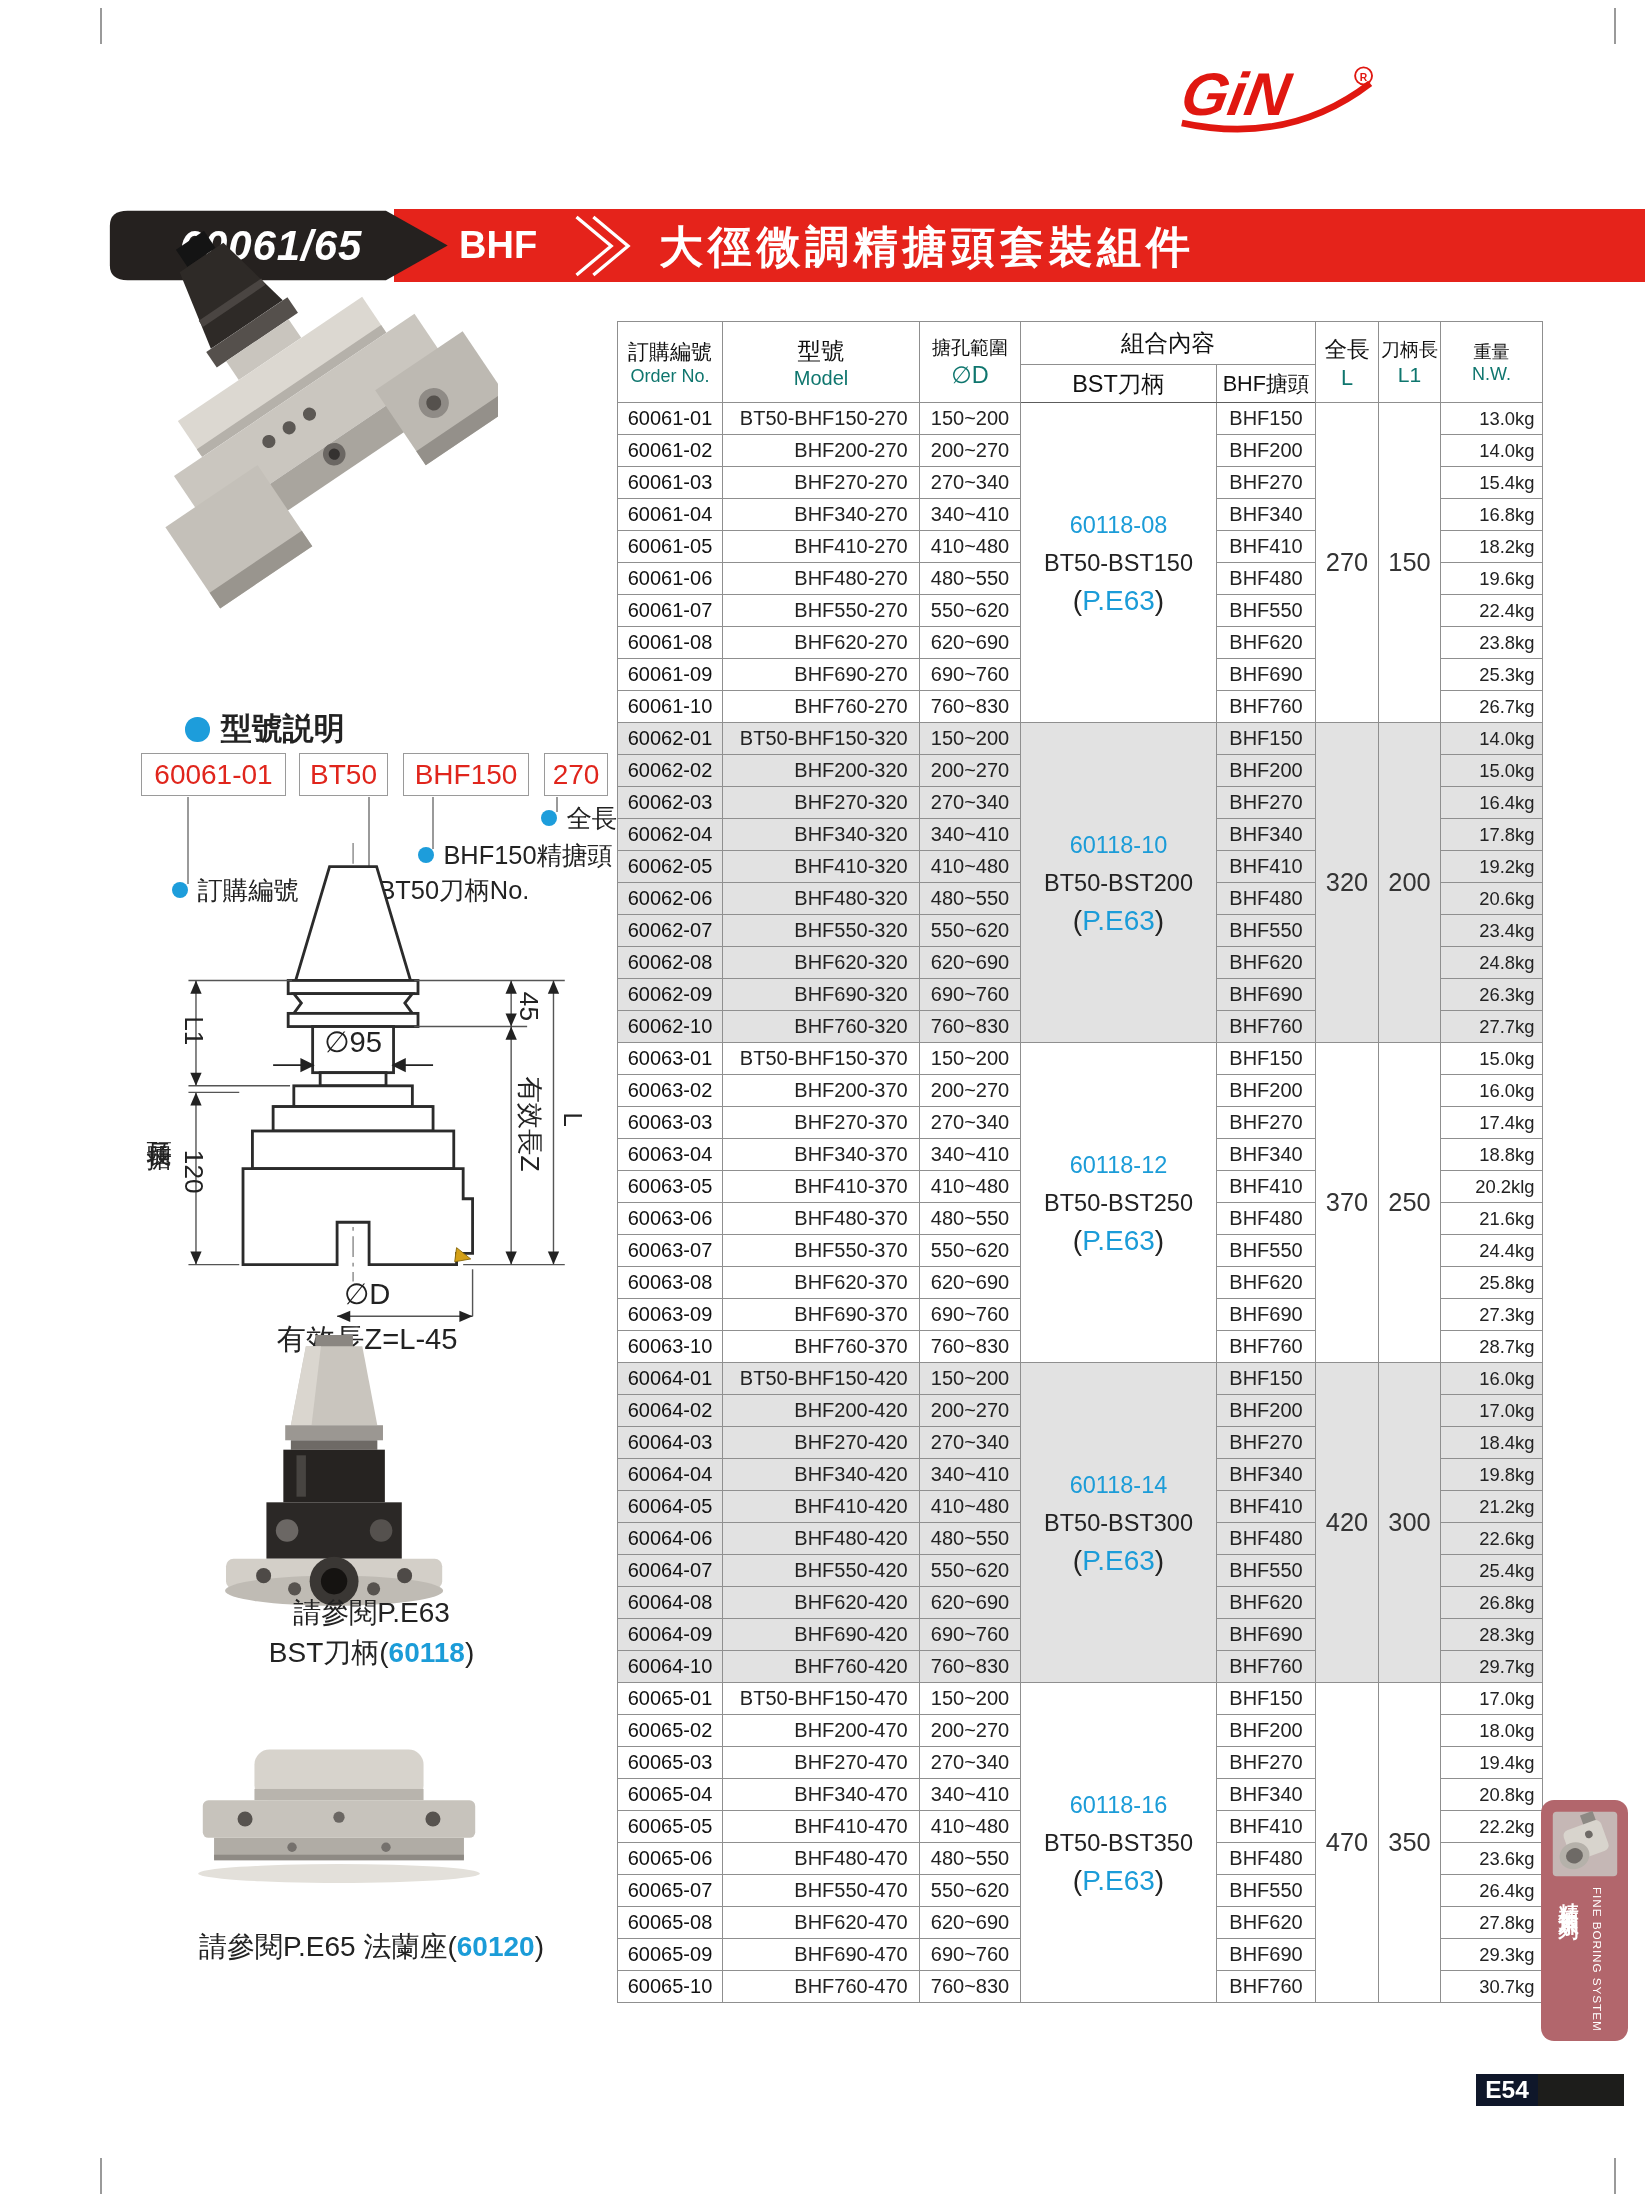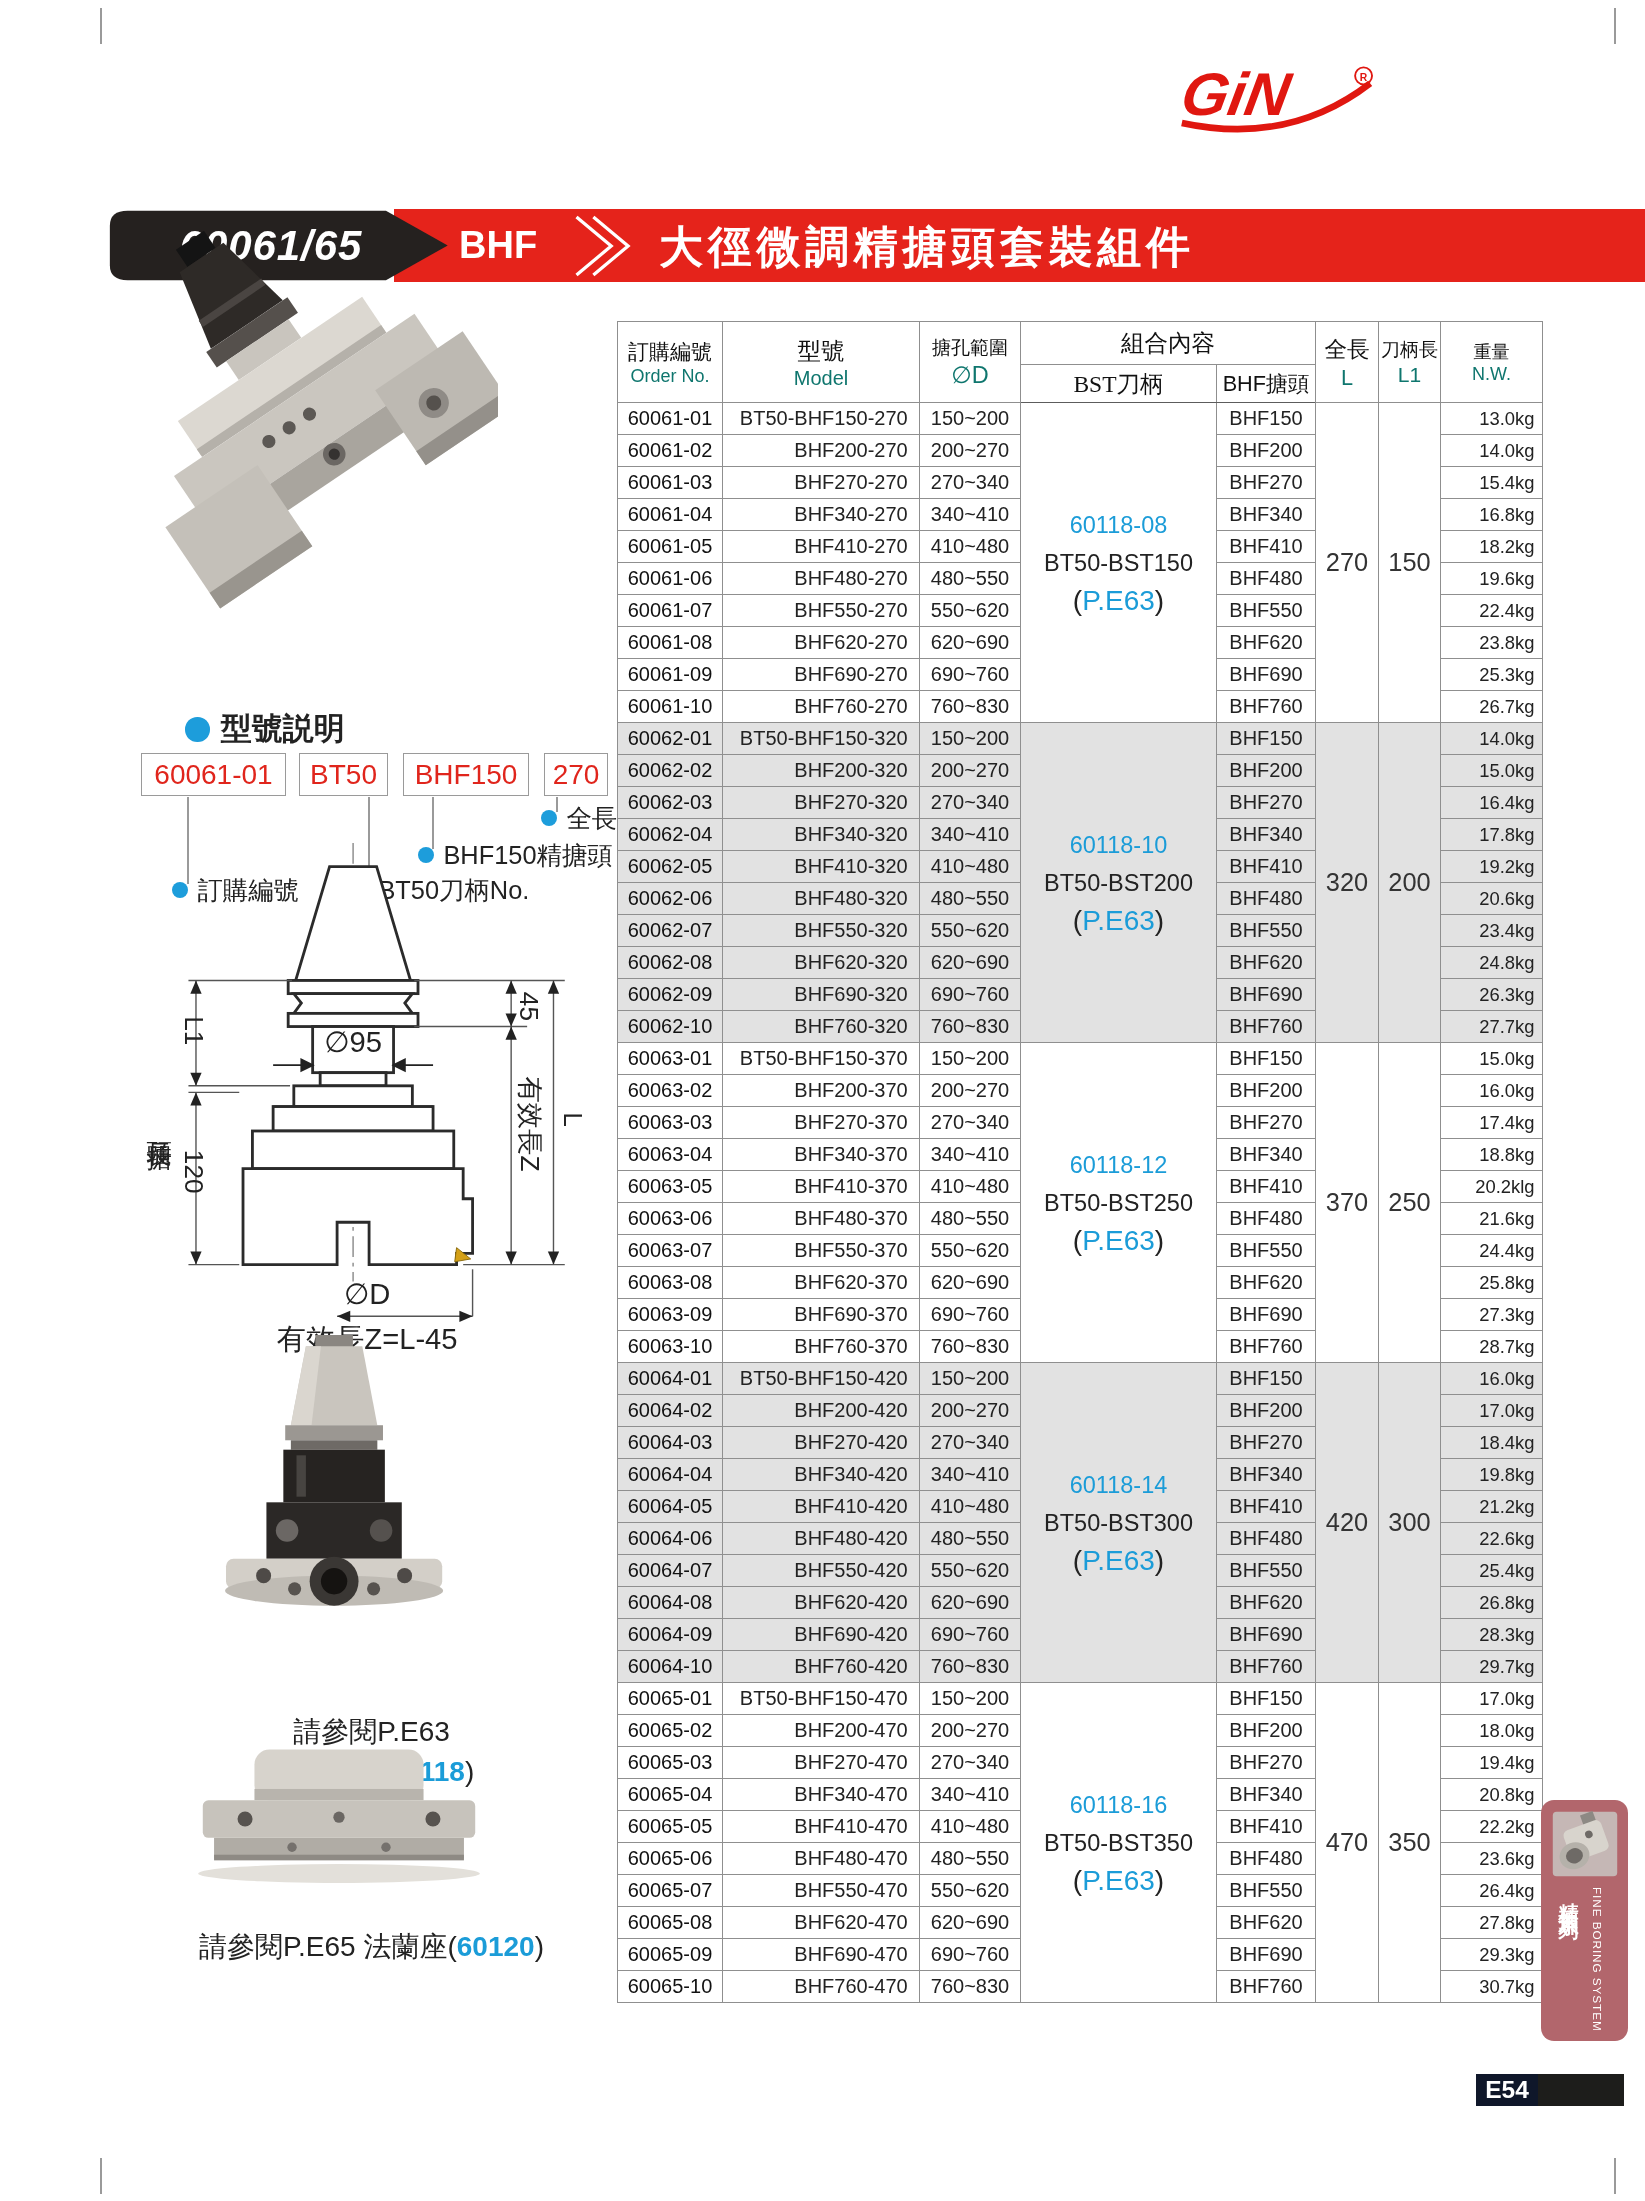--- a/index.html
+++ b/index.html
@@ -43,36 +43,36 @@
   #llab-shank{left:353px;top:874px;}
   .legend-line{position:absolute;width:1.9px;background:#9a9a9a;}
 
   
   #photo1{left:121px;top:215px;width:377px;height:405px;}
   #diagram{left:132px;top:841px;width:461px;height:516px;}
   #photo2{left:174px;top:1335px;width:339px;height:282px;}
   #photo3{left:165px;top:1742px;width:348px;height:155px;}
 
   .ref-text{position:absolute;width:527px;text-align:center;font-size:28px;color:#222;}
-  #ref1{left:108px;top:1712px;line-height:40px;}
+  #ref1{left:108px;top:1593px;line-height:40px;}
   #ref2{left:108px;top:1928px;}
   .blue-code{color:#1b9cd8;font-weight:bold;}
 
   
   #table-wrap{left:617px;top:321px;width:924px;}
   #table-note{display:flex;justify-content:space-between;font-size:21.7px;height:27px;
     line-height:24.5px;color:#111;}
   #spec-table{border-collapse:collapse;table-layout:fixed;width:924px;border:1.9px solid #5c5c5c;}
   #spec-table td,#spec-table th{border:0.9px solid #8f8f8f;padding:0;overflow:hidden;
     white-space:nowrap;background:#fff;font-weight:normal;}
   #spec-table thead th{vertical-align:middle;text-align:center;}
   #spec-table thead tr:last-child th{border-bottom:1.9px solid #5c5c5c;}
   .hz{font-size:21px;color:#111;}
   .he{font-size:18px;color:#0f766e;}
-  .hz-big{font-size:23.5px;font-family:Liberation Serif, serif;}
+  .hz-big{font-size:23.5px;}
   tr.grow{height:32px;}
   tr.group-start td{border-top:1.9px solid #565656;}
   td.shaded{background:#e2e2e2 !important;}
   .c-order{font-weight:bold;font-size:20px;text-align:center;color:#111;}
   .c-model{font-size:20px;text-align:right;padding-right:11.3px !important;color:#222;}
   .c-range{font-size:20px;text-align:center;color:#222;}
   .c-bhf{font-size:20px;text-align:center;color:#222;}
   .c-nw{font-size:18.4px;text-align:right;padding-right:7.5px !important;color:#222;}
   .c-bst{text-align:center;vertical-align:middle;}
   .c-bst .code{font-size:23.5px;color:#1b9cd8;line-height:38px;}

